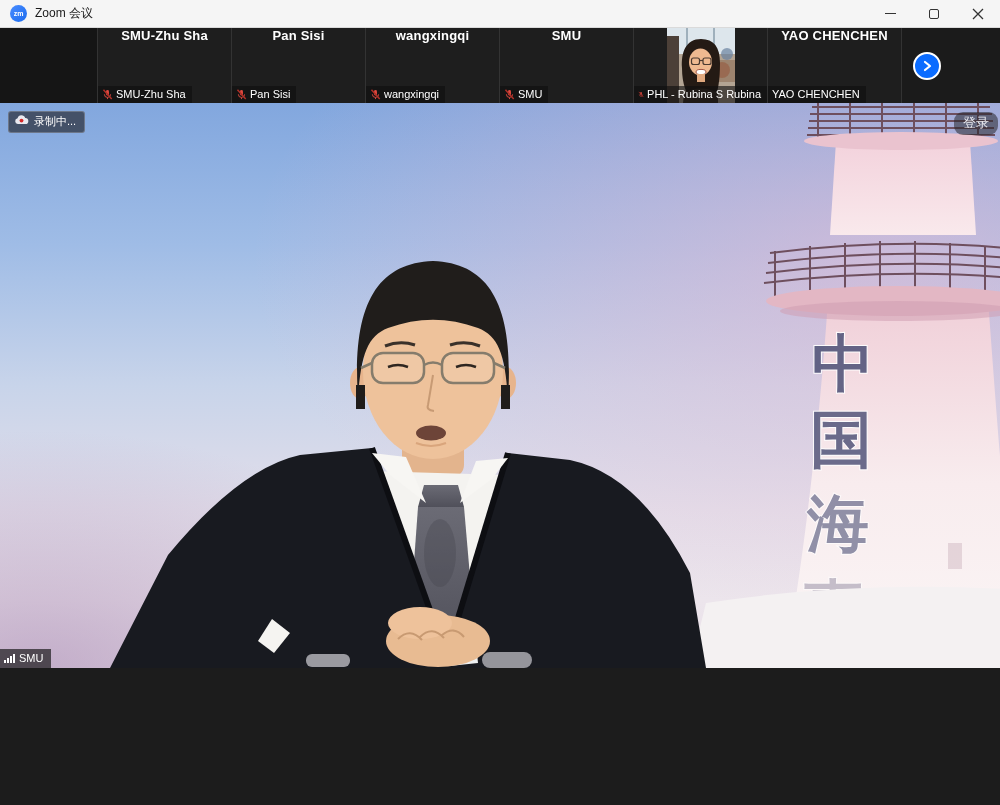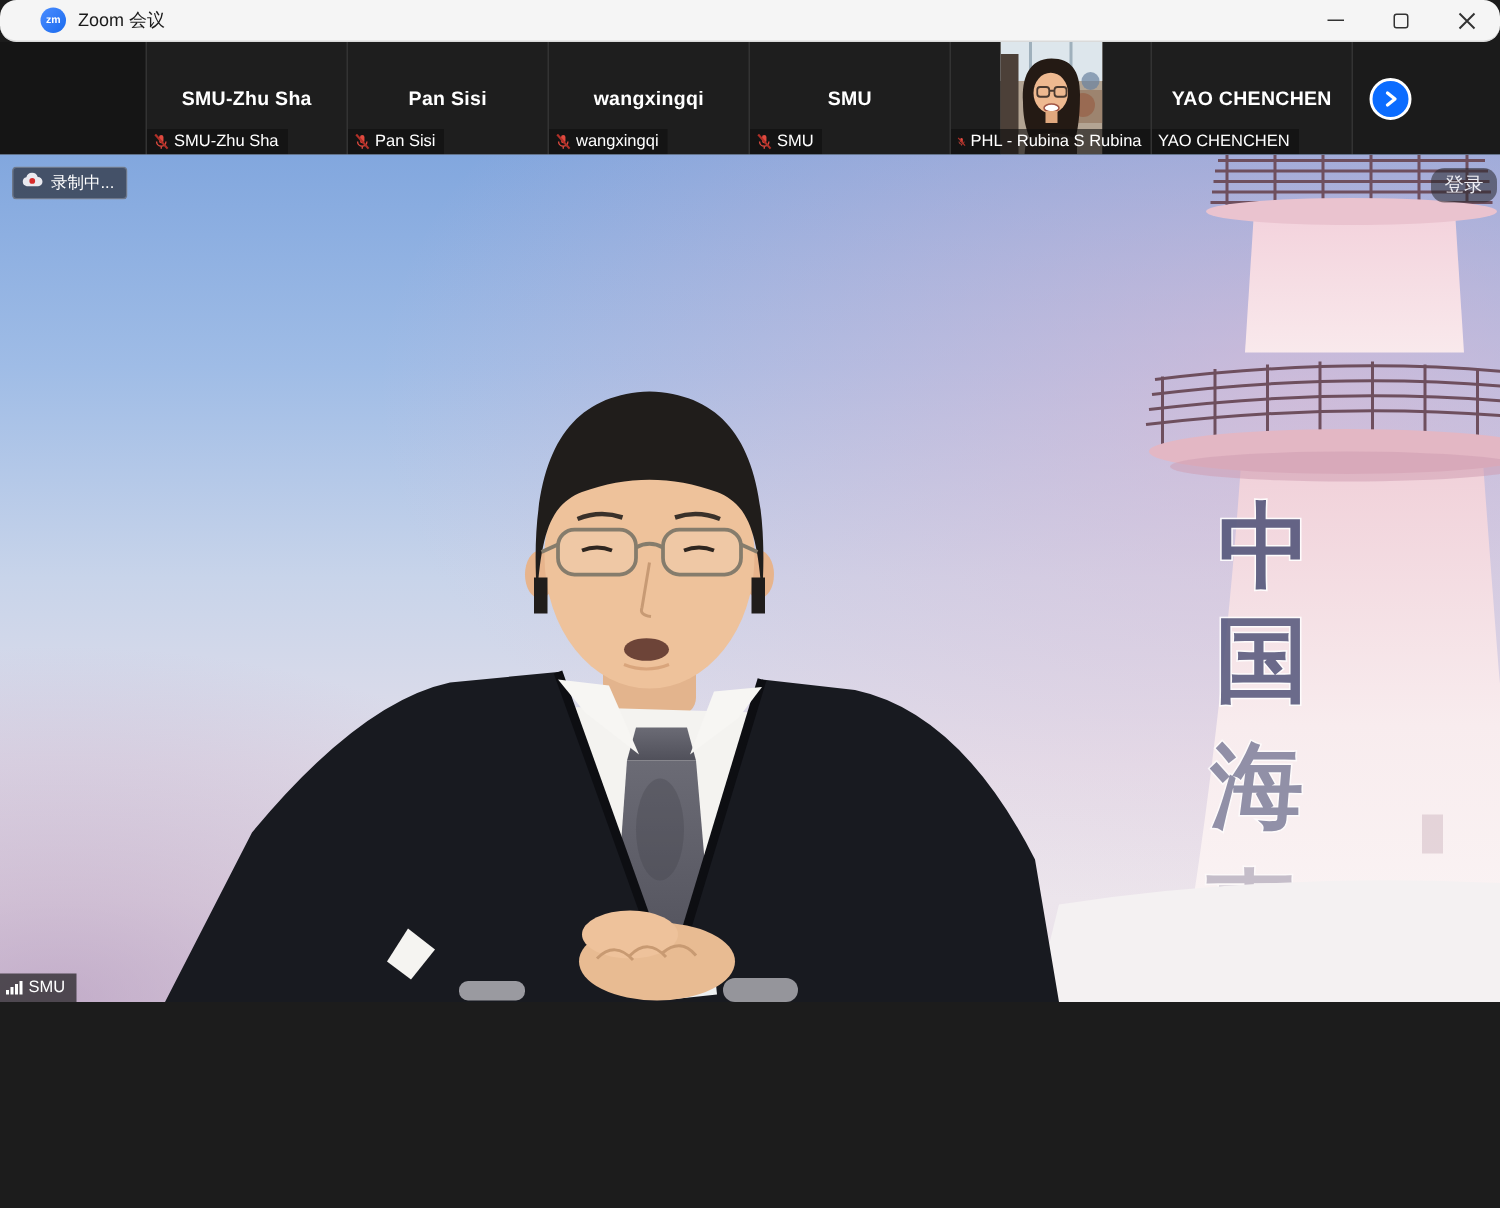--- a/index.html
+++ b/index.html
@@ -2,36 +2,36 @@
 <html><head>
 <meta charset="utf-8">
 <style>
   * { margin:0; padding:0; box-sizing:border-box; }
   html,body { width:1000px; height:805px; overflow:hidden; background:#000;
               font-family:"Liberation Sans", sans-serif; }
   .window { width:1000px; height:805px; display:flex; flex-direction:column; background:#1b1b1b; }
 
   
   .titlebar { height:28px; background:#f5f5f5; display:flex; align-items:center;
-              padding-left:27px; border-bottom:1px solid #dadada; flex:0 0 auto;border-radius:11px; }
+              padding-left:10px; border-bottom:1px solid #dadada; flex:0 0 auto; }
   .zm-logo { width:17px; height:17px; border-radius:50%;
              background:linear-gradient(135deg,#4a8cff,#1a6bee);
              color:#fff; font-size:7px; font-weight:bold; display:flex;
              align-items:center; justify-content:center; }
   .win-title { margin-left:8px; font-size:12px; color:#1a1a1a; }
   .win-controls { margin-left:auto; display:flex; height:100%; }
   .win-btn { width:44px; height:100%; display:flex; align-items:center; justify-content:center; cursor:default; }
   .glyph-min { width:11px; height:0; border-top:1.3px solid #333; display:block; }
   .glyph-max { width:10px; height:10px; border:1.3px solid #333; border-radius:2px; display:block; }
 
   
   .strip { height:75px; background:#1b1b1b; display:flex; flex:0 0 auto; }
   .strip-spacer { width:98px; background:#151515; border-right:1px solid #333; }
   .tile { width:134px; position:relative; background:#1e1e1e; border-right:1px solid #333;
-          display:flex; align-items:center; justify-content:center; overflow:hidden; }
+          display:flex; justify-content:center; overflow:hidden; }
   .tile-name { color:#fff; font-weight:bold; font-size:13px; letter-spacing:.2px; }
   .tile-label { position:absolute; left:0; bottom:0; background:rgba(15,15,15,.62);
                 color:#fff; font-size:11px; padding:2px 6px 3px 4px; display:flex;
                 align-items:center; gap:3px; white-space:nowrap; max-width:100%; }
   .thumb-video { width:68px; height:75px; }
   .strip-more { flex:1; display:flex; align-items:center; background:#1b1b1b; padding-left:11px; }
   .next-btn { width:28px; height:28px; border-radius:50%; background:#0b6cff;
               border:2.5px solid #fff; display:flex; align-items:center; justify-content:center;
               cursor:pointer; }
 

